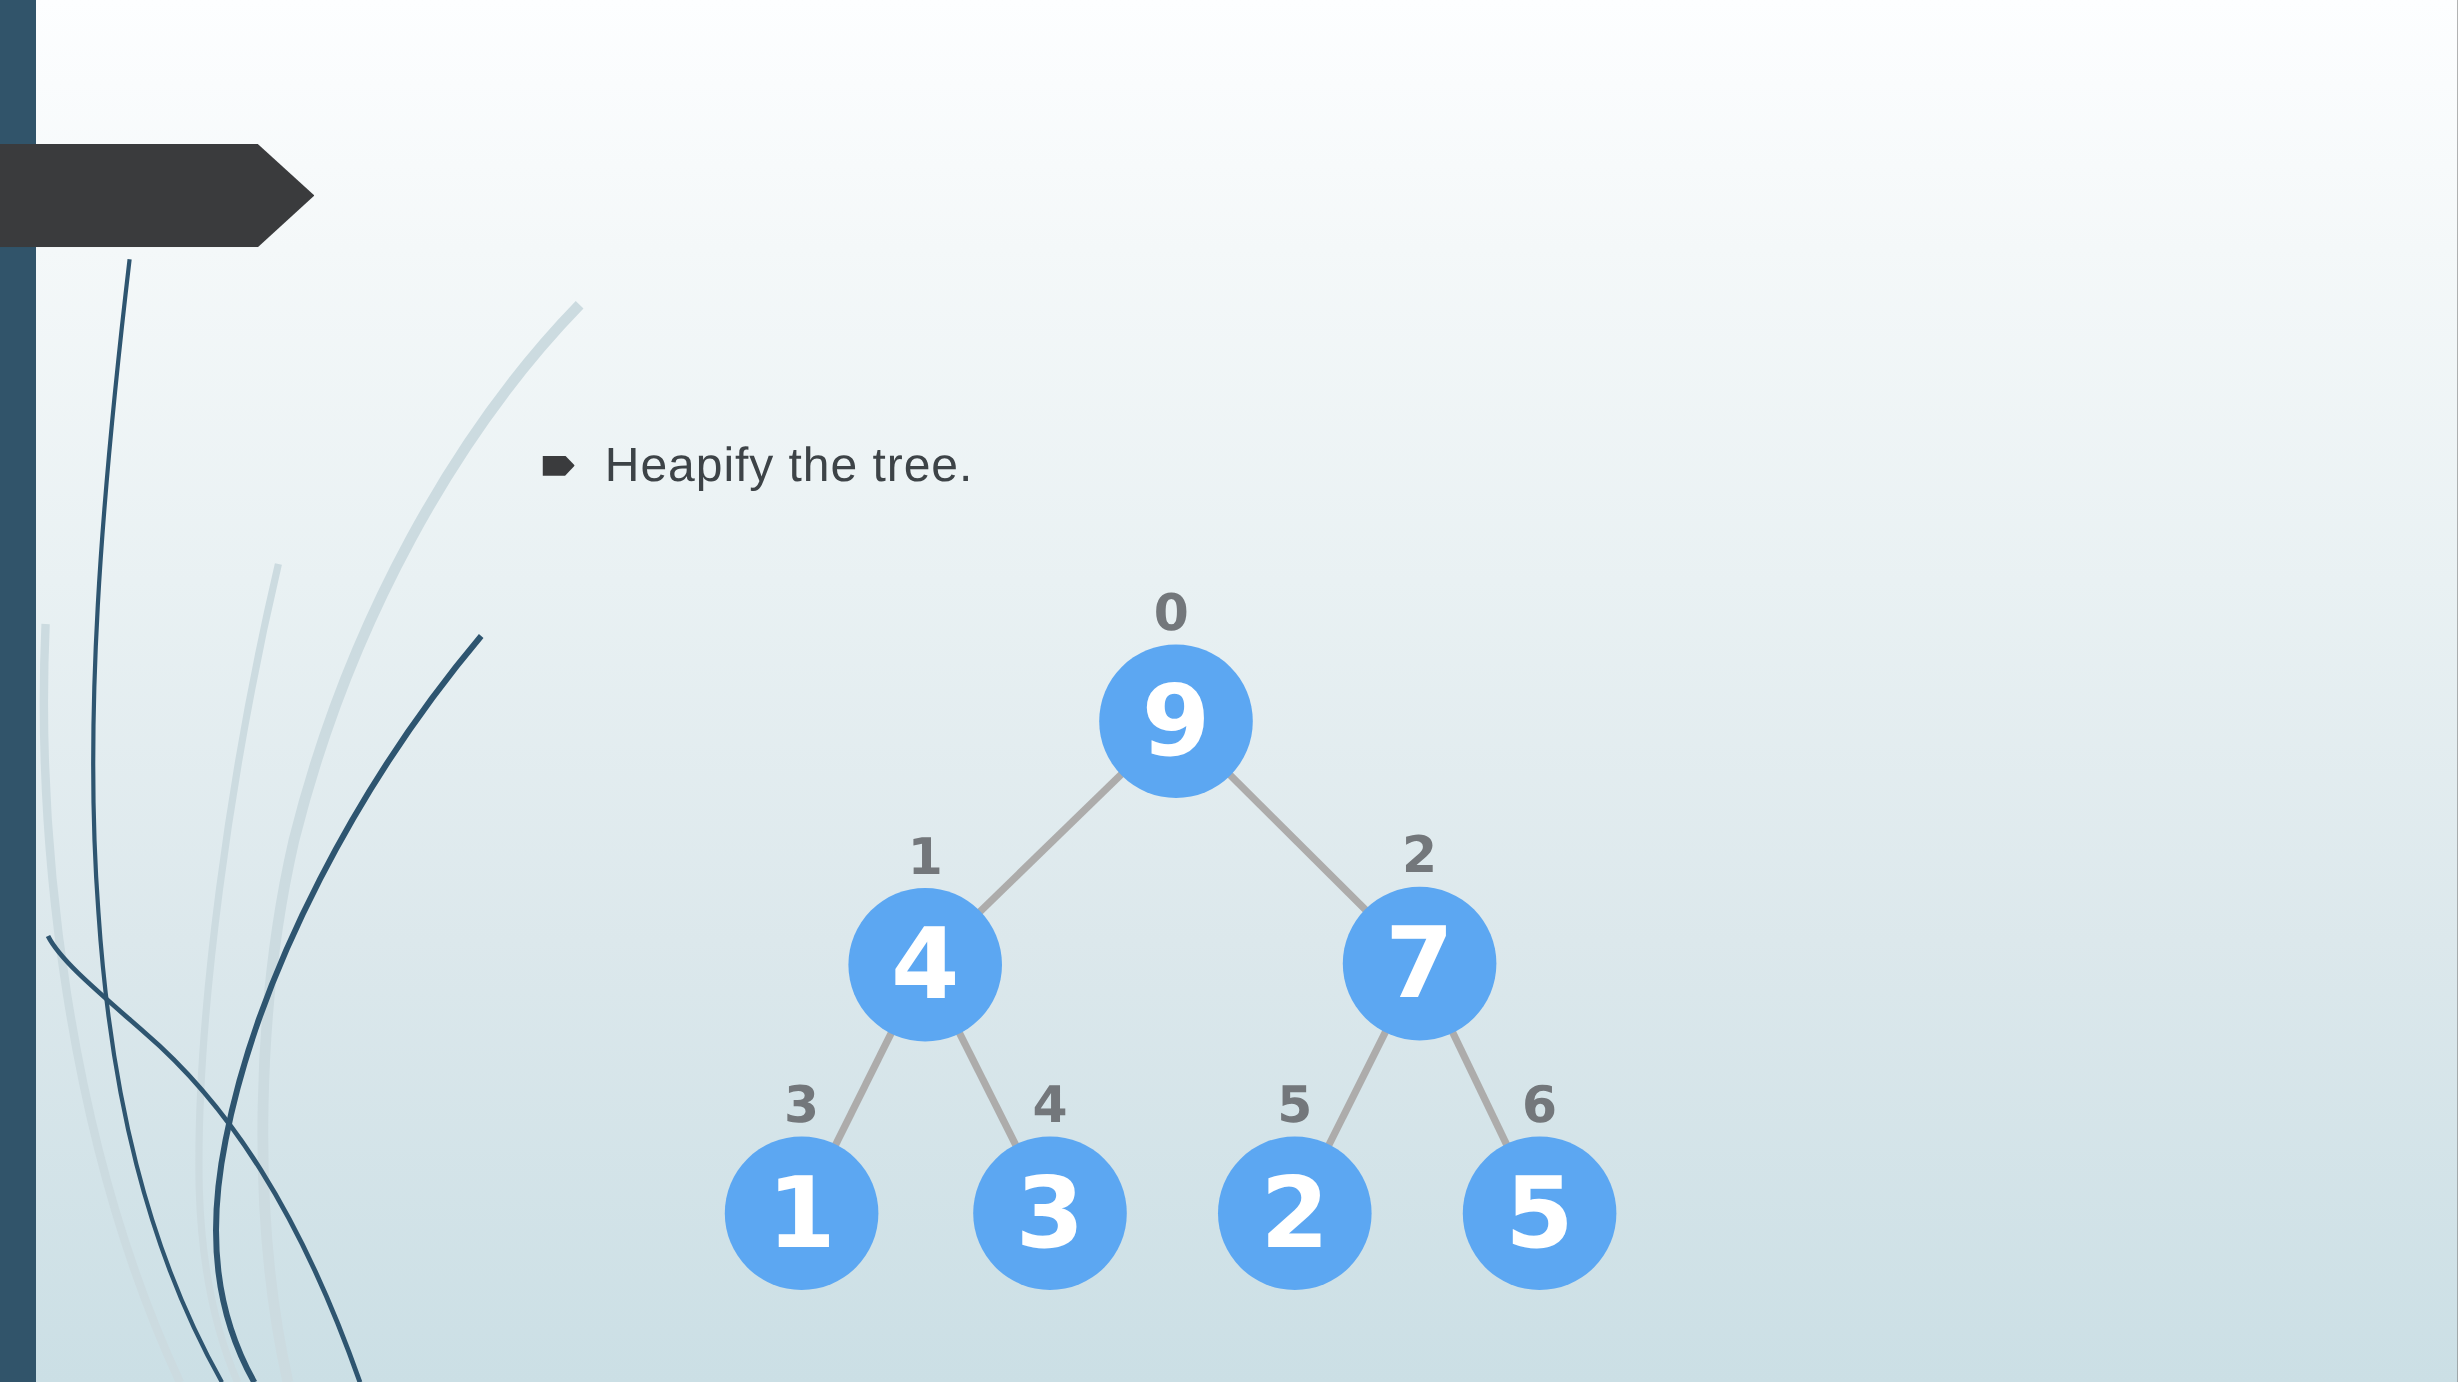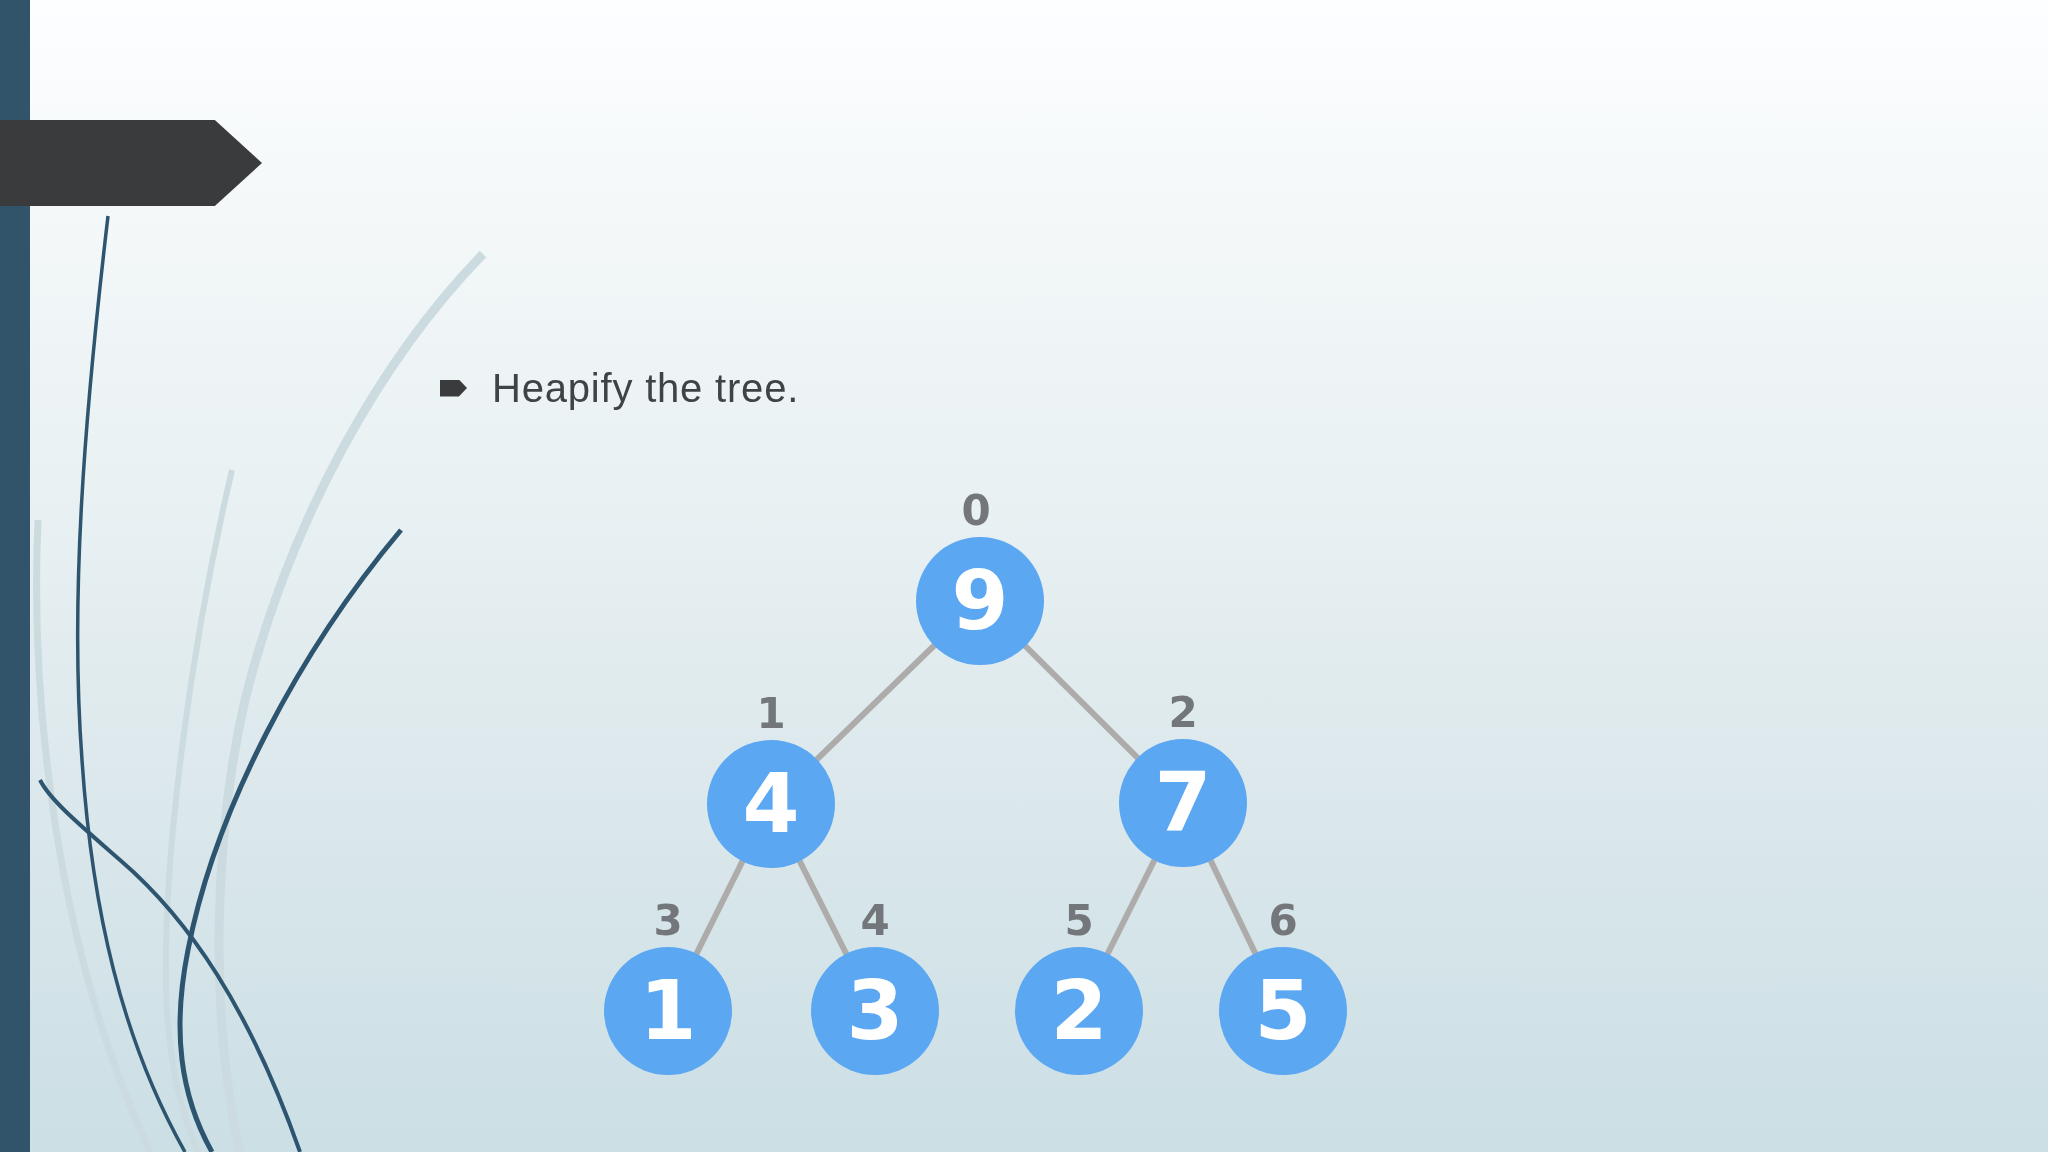--- a/index.html
+++ b/index.html
@@ -16,21 +16,21 @@
   .sidebar{
     position:absolute;left:0;top:0;width:30px;height:1152px;
     background:#31546a;z-index:2;
   }
   .banner{
     position:absolute;left:0;top:120px;width:262px;height:86px;
     background:#3a3b3d;z-index:3;
     clip-path:polygon(0 0,82% 0,100% 50%,82% 100%,0 100%);
   }
   .bullet-row{
-    position:absolute;left:440px;top:366px;z-index:4;
+    position:absolute;left:452px;top:366px;z-index:4;
     display:flex;align-items:center;gap:25px;
   }
   .bullet-icon{
     display:inline-block;width:27px;height:17px;background:#3a3b3d;
     clip-path:polygon(0 0,70% 0,100% 50%,70% 100%,0 100%);
     flex:0 0 auto;
   }
   .bullet-text{
     font-size:40px;color:#3d4347;letter-spacing:0.8px;line-height:1.1;
   }

